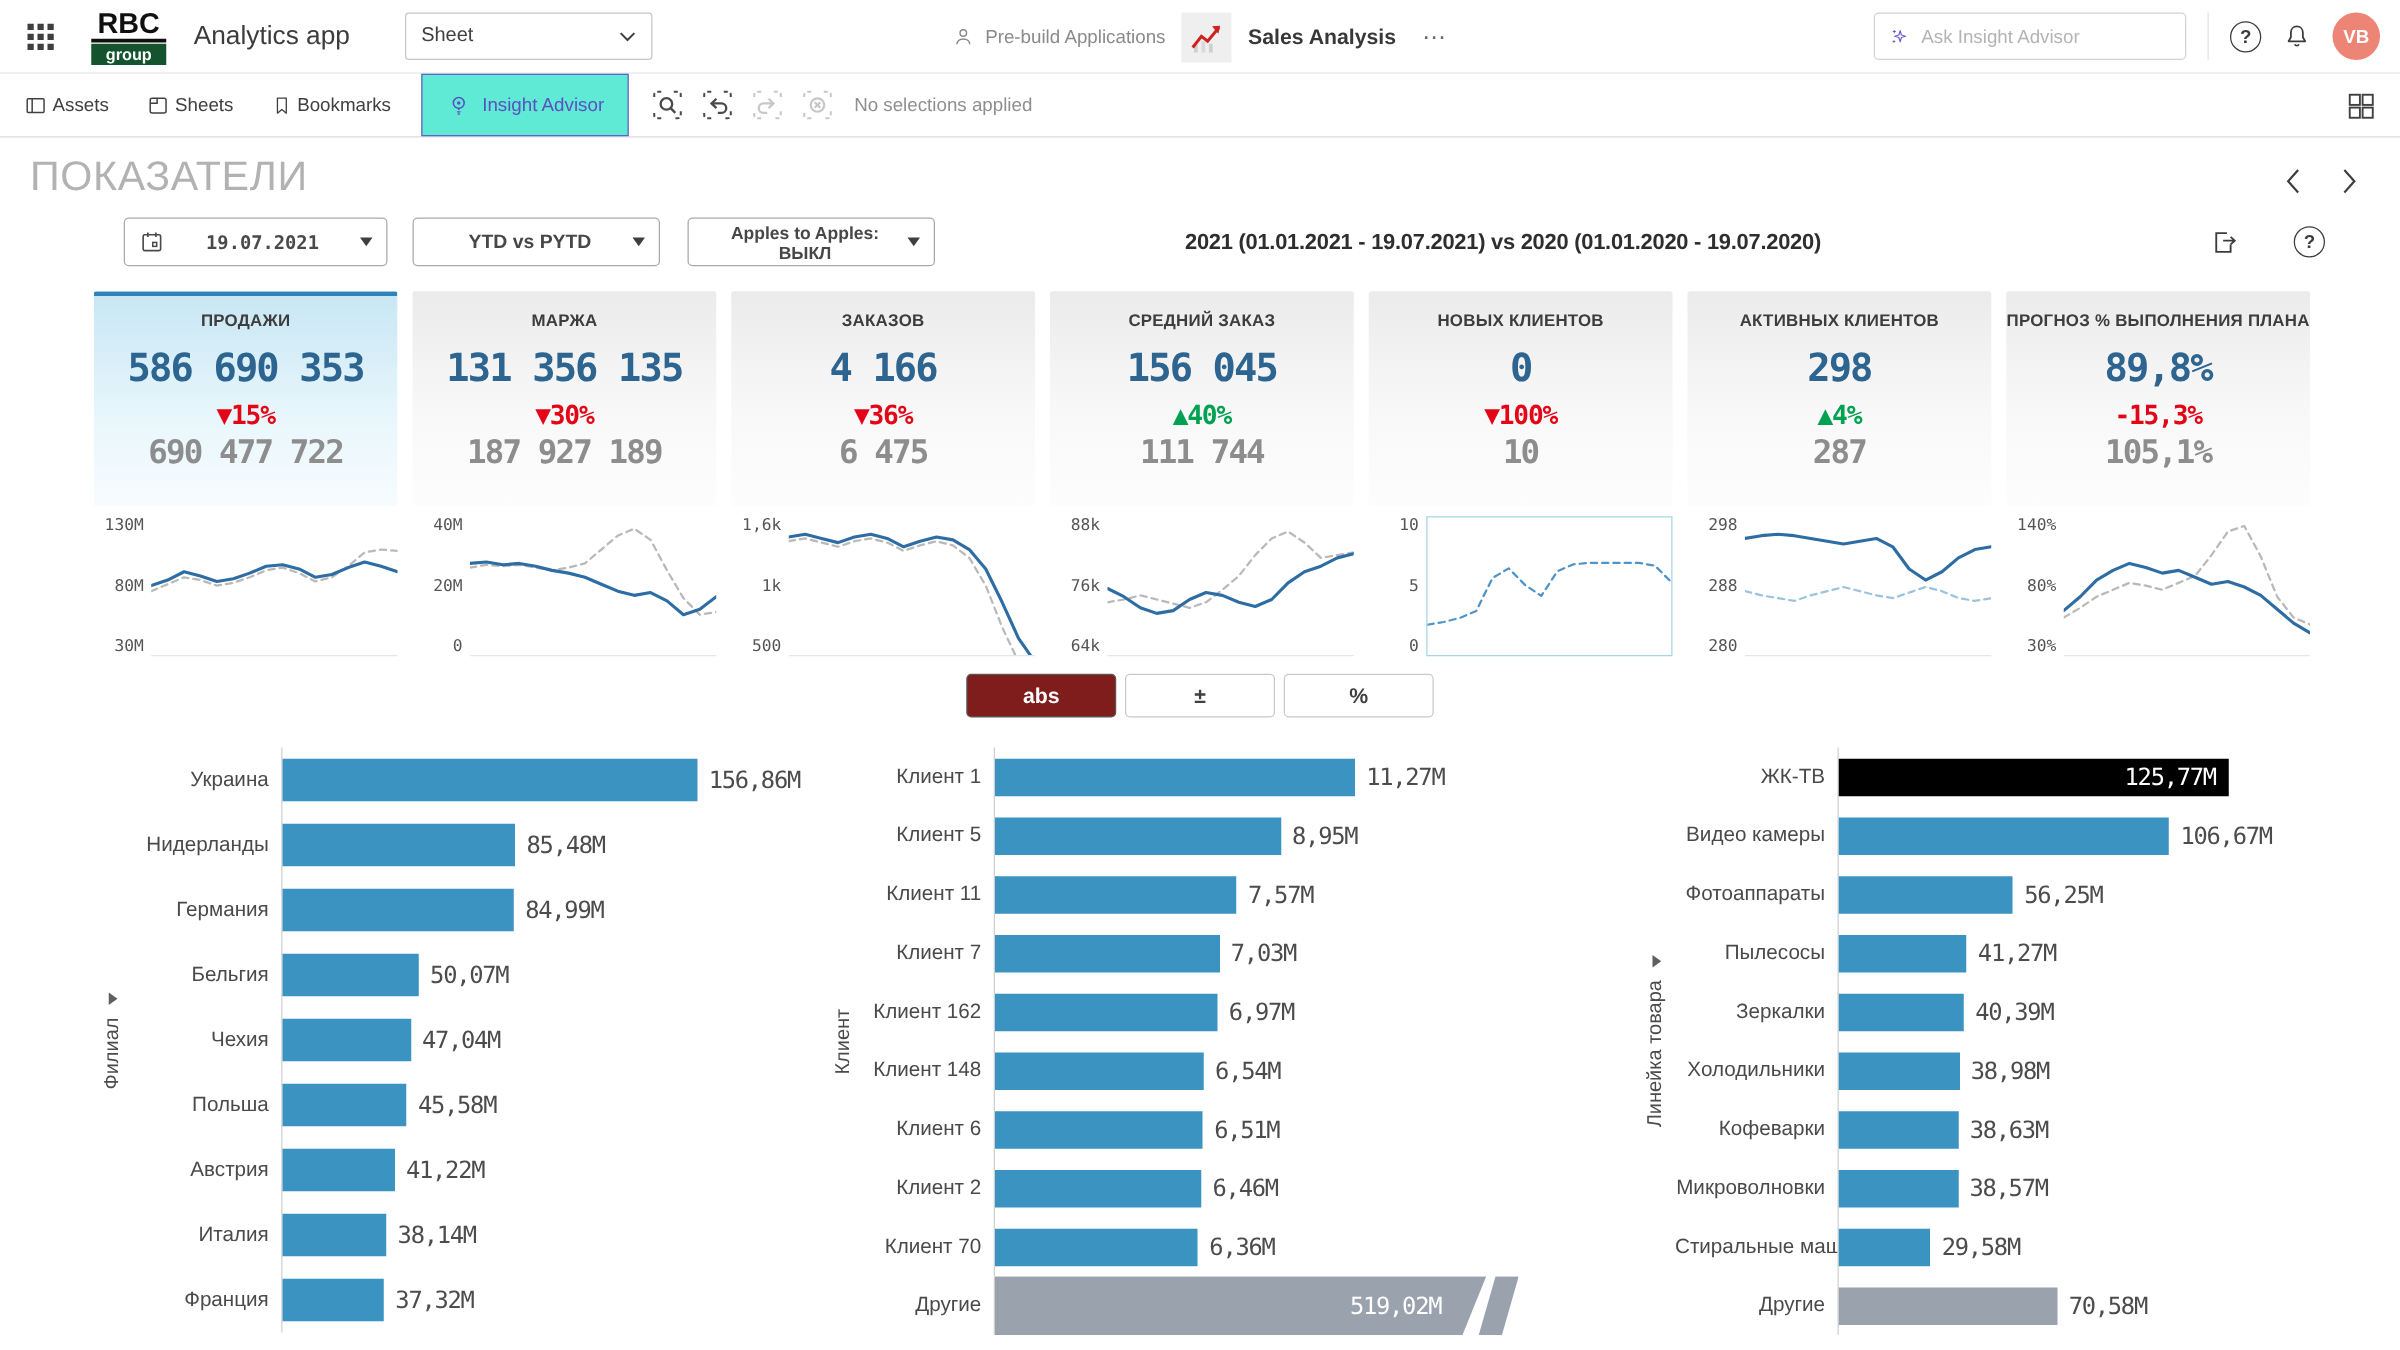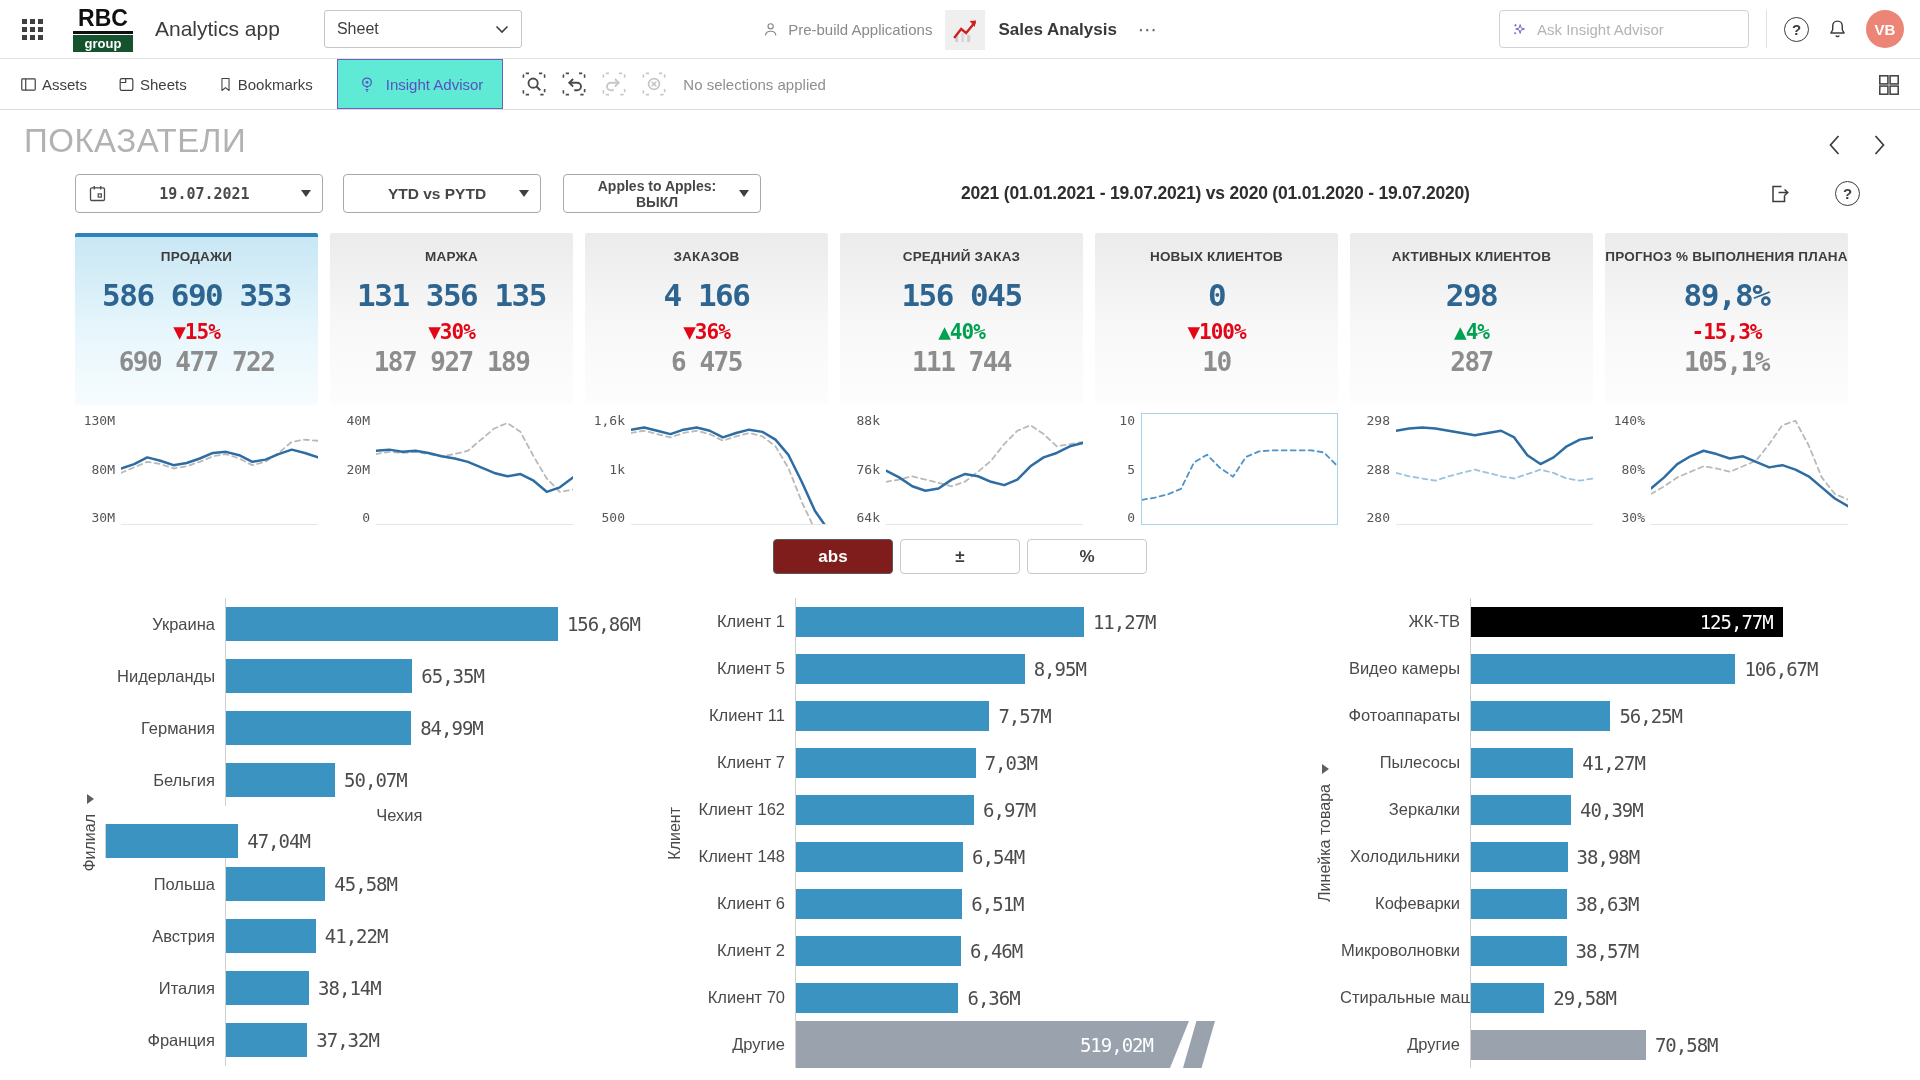--- a/index.html
+++ b/index.html
@@ -54,21 +54,21 @@
 
   
   .sheet-header { position:relative; padding:12px 0 0 24px; height:56px;}
   .sheet-title { font-size:33px; color:#b2b2b2; letter-spacing:0.5px; }
   .nav-arrows { position:absolute; right:34px; top:24px; display:flex; gap:32px; }
   .nav-arrows span { cursor:pointer; }
 
   .filter-row { display:flex; align-items:center; margin:8px 0 0 75px; padding-right:60px; }
   .fbox { height:39px; border:1px solid #a9a9a9; border-radius:4px; background:#fff;
     display:flex; align-items:center; padding:0 11px; cursor:pointer; }
-  .fbox.date { width:248px; }
+  .fbox.date { width:211px;margin-left:24px; }
   .fbox.cmp  { width:198px; margin-left:20px; }
   .fbox.a2a  { width:198px; margin-left:22px; }
   .fbox .val { flex:1; text-align:center; font-weight:700; font-size:15.5px; color:#474747; }
   .fbox.date .val { font-family:"DejaVu Sans Mono",monospace; font-size:15px; color:#4a4a4a; }
   .fbox.a2a .val { font-size:14px; }
   .dd-caret { width:0; height:0; border-left:5.5px solid transparent; border-right:5.5px solid transparent;
     border-top:7px solid #3f3f3f; }
   .period { margin-left:200px; font-size:17.5px; font-weight:700; color:#2e2e2e; letter-spacing:-0.2px; }
   .f-icons { margin-left:auto; display:flex; align-items:center; gap:44px; }
   .f-icons > * { cursor:pointer; }
@@ -454,38 +454,38 @@
           <span class="blabel" style="width: 120px;">Украина</span>
           <div class="bplot">
             <div class="bar" style="width: 82.56%; height: 34px; background: rgb(59, 147, 193);"></div>
             <span class="bar-value">156,86M</span>
           </div>
         </div>
         <div class="brow" style="height: 52px;">
           <span class="blabel" style="width: 120px;">Нидерланды</span>
           <div class="bplot">
             <div class="bar" style="width: 44.99%; height: 34px; background: rgb(59, 147, 193);"></div>
-            <span class="bar-value">65,35M</span>
+            <span class="bar-value">85,48M</span>
           </div>
         </div>
         <div class="brow" style="height: 52px;">
           <span class="blabel" style="width: 120px;">Германия</span>
           <div class="bplot">
             <div class="bar" style="width: 44.73%; height: 34px; background: rgb(59, 147, 193);"></div>
             <span class="bar-value">84,99M</span>
           </div>
         </div>
         <div class="brow" style="height: 52px;">
           <span class="blabel" style="width: 120px;">Бельгия</span>
           <div class="bplot">
             <div class="bar" style="width: 26.35%; height: 34px; background: rgb(59, 147, 193);"></div>
             <span class="bar-value">50,07M</span>
           </div>
         </div>
-        <div class="brow" style="height: 52px; flex-direction: column;">
+        <div class="brow" style="height: 52px;">
           <span class="blabel" style="width: 120px;">Чехия</span>
           <div class="bplot">
             <div class="bar" style="width: 24.76%; height: 34px; background: rgb(59, 147, 193);"></div>
             <span class="bar-value">47,04M</span>
           </div>
         </div>
         <div class="brow" style="height: 52px;">
           <span class="blabel" style="width: 120px;">Польша</span>
           <div class="bplot">
             <div class="bar" style="width: 23.99%; height: 34px; background: rgb(59, 147, 193);"></div>

